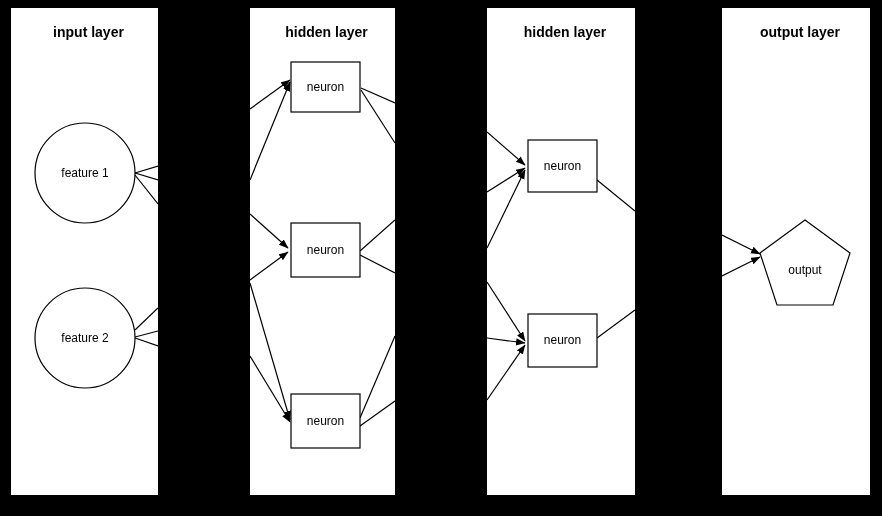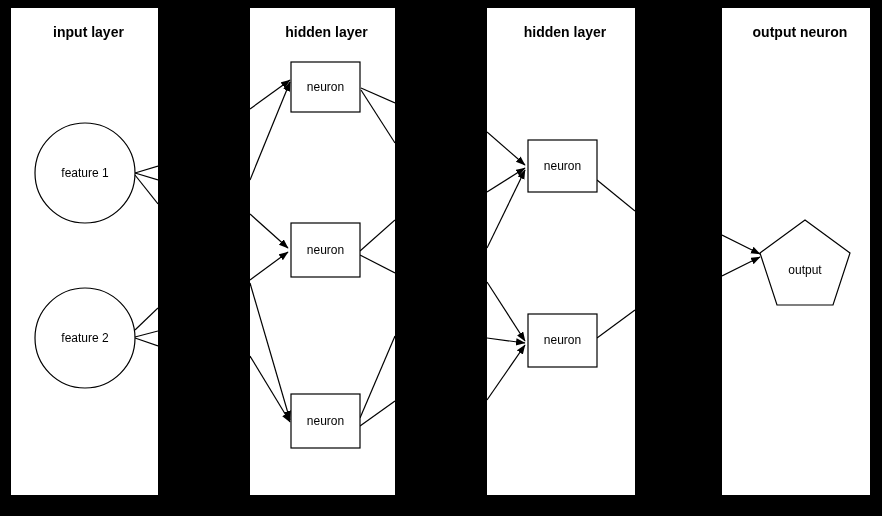--- a/index.html
+++ b/index.html
@@ -169,21 +169,21 @@
         <text class="node-label" x="75.5" y="159">neuron</text>
       </g>
       <g>
         <rect class="shape" x="41" y="306" width="69" height="53"></rect>
         <text class="node-label" x="75.5" y="333">neuron</text>
       </g>
     </svg>
   </div>
 
   <div class="panel" style="left:722px; top:8px; width:148px; height:487px;">
-    <div class="panel-title" style="top:16px;">output neuron</div>
+    <div class="panel-title" style="top:16px;">output layer</div>
     <svg width="148" height="487" viewBox="0 0 148 487">
       <defs>
         <marker id="ah4" markerWidth="9" markerHeight="9" refX="7.5" refY="3" orient="auto" markerUnits="strokeWidth">
           <path d="M0,0 L8,3 L0,6 Z" fill="#000000"></path>
         </marker>
       </defs>
 
       <g>
         <line class="edge" x1="0" y1="227" x2="38" y2="246" marker-end="url(#ah4)"></line>
         <line class="edge" x1="0" y1="268" x2="38" y2="249" marker-end="url(#ah4)"></line>

